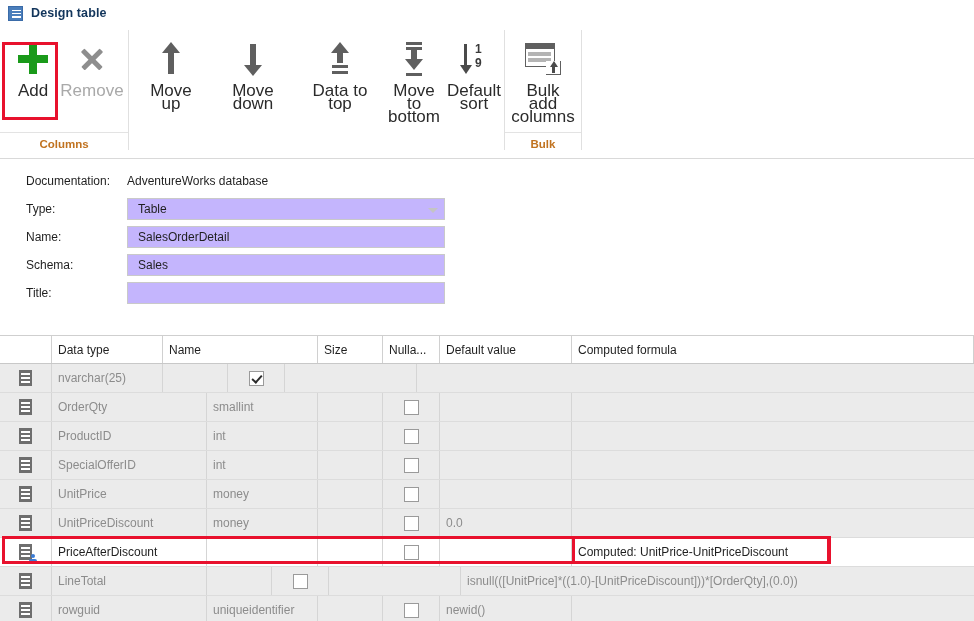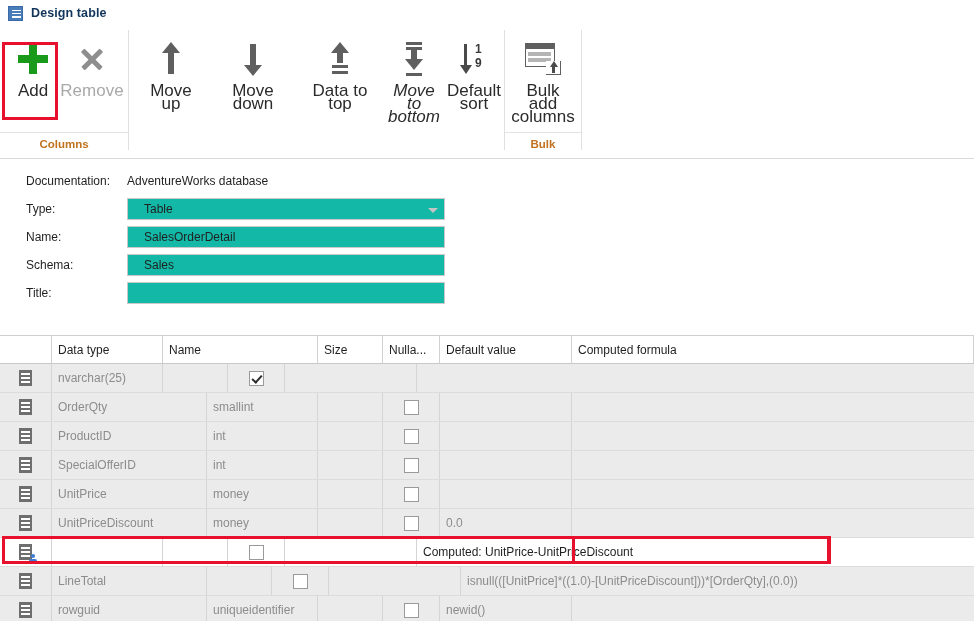--- a/index.html
+++ b/index.html
@@ -121,22 +121,22 @@
   .ico-bulk .bshaft { position: absolute; right: 6px; bottom: 2px; width: 3px; height: 7px; background: #4a4a4a; }
   .ico-bulk .bhead { position: absolute; right: 3.5px; bottom: 8px; width: 0; height: 0;
      border-left: 4.5px solid transparent; border-right: 4.5px solid transparent; border-bottom: 6px solid #4a4a4a; }
 
   
   .form { position: absolute; left: 14px; top: 168px; width: 974px; }
   .frow { display: flex; align-items: center; height: 25px; margin-bottom: 3px; }
   .flabel { width: 113px; padding-left: 12px; font-size: 12px; color: #1f1f1f; }
   .fstatic { font-size: 12px; color: #1f1f1f; }
   .finput {
-    width: 318px; height: 22px; background: #14b8a6; border: 1px solid #c9c9c9;
-    font-size: 12px; color: #1f1f1f; padding: 0 16px; line-height: 20px;
+    width: 318px; height: 22px; background: #c4b5fd; border: 1px solid #c9c9c9;
+    font-size: 12px; color: #1f1f1f; padding: 0 10px; line-height: 20px;
     display: flex; align-items: center; position: relative;
   }
   .finput.combo { padding-right: 20px; }
   .combo-arrow {
     position: absolute; right: 6px; top: 9px; width: 0; height: 0;
     border-left: 5px solid transparent; border-right: 5px solid transparent;
     border-top: 5px solid #c4c4c4;
   }
 
   
@@ -242,21 +242,21 @@
             <span class="ico">
               <span class="arw arw-top">
                   <span class="head"></span>
                   <span class="shaft"></span>
                   <span class="bar b1"></span>
                   <span class="bar b2"></span>
                 </span>
             </span>
             <span class="cap">Data to top</span>
           </div>
-          <div class="rbtn" style="width:62px;font-style:italic;">
+          <div class="rbtn" style="width:62px;">
             <span class="ico">
               <span class="arw arw-bot">
                   <span class="bar b1"></span>
                   <span class="bar b2"></span>
                   <span class="shaft"></span>
                   <span class="head"></span>
                   <span class="bar b3"></span>
                 </span>
             </span>
             <span class="cap">Move to
@@ -466,20 +466,21 @@
           <span class="fr"></span>
             <span class="in in1"></span>
             <span class="in in2"></span>
             <span class="in in3"></span>
           <span class="person">
               <span class="hd"></span>
               <span class="bd"></span>
             </span>
         </span>
       </div>
+      <div class="gcell c-name">PriceAfterDiscount</div>
       <div class="gcell c-type"></div>
       <div class="gcell c-size"></div>
       <div class="gcell c-null">
           <span class="chk"></span>
         </div>
       <div class="gcell c-def"></div>
       <div class="gcell c-comp">Computed: UnitPrice-UnitPriceDiscount</div>
     </div>
 
     <div class="grow body">

